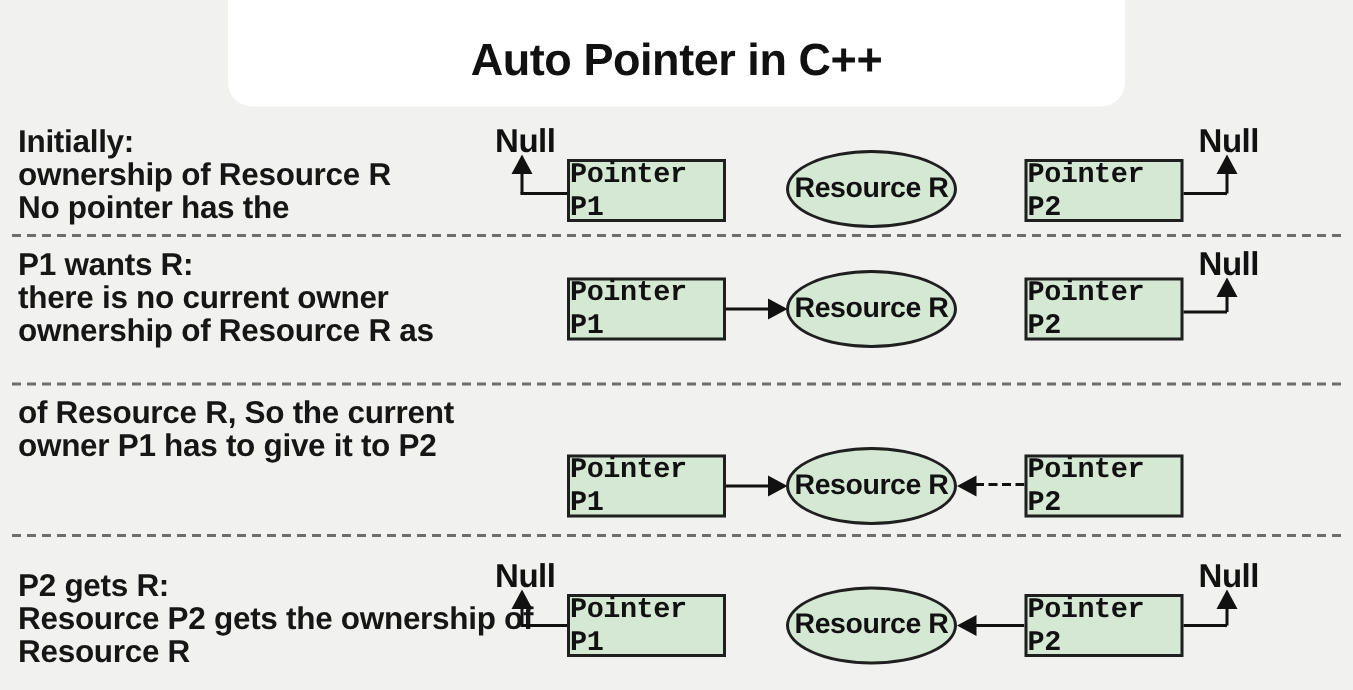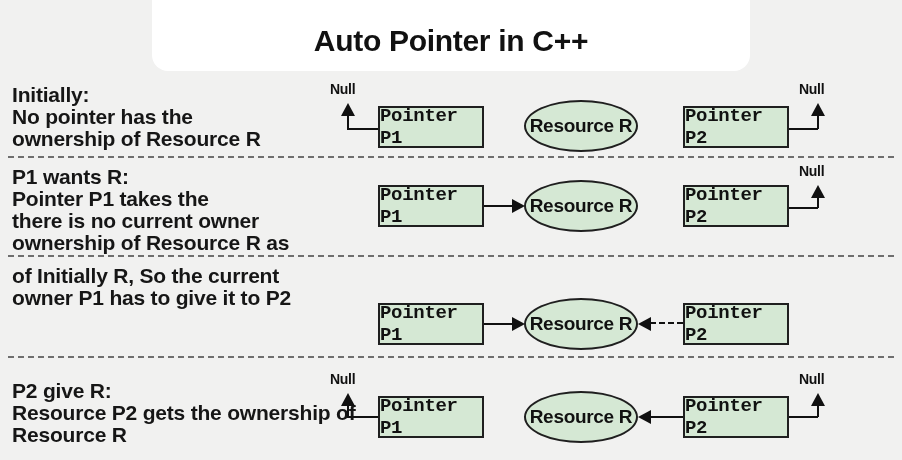--- a/index.html
+++ b/index.html
@@ -31,22 +31,22 @@
   }
   .node{
     position:absolute;background:#d5e8d4;border:2px solid #1f1f1f;
     display:flex;align-items:center;justify-content:center;
     font-size:19px;font-weight:700;color:#111;letter-spacing:-0.3px;
     box-sizing:content-box;
   }
   .box{width:102px;height:38px;font-family:Liberation Mono, monospace;}
   .ellipse{width:110px;height:48px;border-radius:50%;}
   .null-label{
-    position:absolute;width:38px;text-align:left;
-    font-size:14px;font-weight:700;color:#111;letter-spacing:-0.3px;
+    position:absolute;width:38px;text-align:center;
+    font-size:22px;font-weight:700;color:#111;letter-spacing:-0.3px;
   }
   .hline{position:absolute;height:2px;background:#111;}
   .vline{position:absolute;width:2px;background:#111;}
   .dline{position:absolute;height:0;border-top:2px dashed #111;}
   .head-up{
     position:absolute;width:0;height:0;
     border-left:7px solid transparent;border-right:7px solid transparent;
     border-bottom:13px solid #111;
   }
   .head-right{
@@ -69,77 +69,76 @@
     <div class="title">Auto Pointer in C++</div>
   </div>
 
   <div class="divider" style="top:156px;"></div>
   <div class="divider" style="top:255px;"></div>
   <div class="divider" style="top:356px;"></div>
 
   <section>
     <div class="caption" style="top:84px;">
       <div class="cap-line">Initially:</div>
+      <div class="cap-line">ownership of Resource R</div>
       <div class="cap-line">No pointer has the</div>
-      <div class="cap-line">ownership of Resource R</div>
     </div>
 
     <div class="null-label" style="left:330px;top:81px;">Null</div>
     <div class="head-up" style="left:341px;top:103px;"></div>
     <div class="vline" style="left:347px;top:114px;height:15px;"></div>
     <div class="hline" style="left:347px;top:128px;width:32px;"></div>
 
     <div class="node box" style="left:378px;top:106px;">Pointer P1</div>
     <div class="node ellipse" style="left:524px;top:100px;">Resource R</div>
     <div class="node box" style="left:683px;top:106px;">Pointer P2</div>
 
     <div class="hline" style="left:789px;top:128px;width:29px;"></div>
     <div class="vline" style="left:817px;top:114px;height:15px;"></div>
     <div class="head-up" style="left:811px;top:103px;"></div>
     <div class="null-label" style="left:799px;top:81px;">Null</div>
   </section>
 
   <section>
     <div class="caption" style="top:166px;">
       <div class="cap-line">P1 wants R:</div>
-      <div class="cap-line">Pointer P1 takes the</div>
       <div class="cap-line">there is no current owner</div>
       <div class="cap-line">ownership of Resource R as</div>
     </div>
 
     <div class="node box" style="left:378px;top:185px;">Pointer P1</div>
     <div class="hline" style="left:484px;top:205px;width:30px;"></div>
     <div class="head-right" style="left:512px;top:199px;"></div>
     <div class="node ellipse" style="left:524px;top:180px;">Resource R</div>
     <div class="node box" style="left:683px;top:185px;">Pointer P2</div>
 
     <div class="hline" style="left:789px;top:207px;width:29px;"></div>
     <div class="vline" style="left:817px;top:197px;height:11px;"></div>
     <div class="head-up" style="left:811px;top:185px;"></div>
     <div class="null-label" style="left:799px;top:163px;">Null</div>
   </section>
 
   <section>
     <div class="caption" style="top:265px;">
-      <div class="cap-line">of Initially R, So the current</div>
+      <div class="cap-line">of Resource R, So the current</div>
       <div class="cap-line">owner P1 has to give it to P2</div>
     </div>
 
     <div class="node box" style="left:378px;top:303px;">Pointer P1</div>
     <div class="hline" style="left:484px;top:323px;width:30px;"></div>
     <div class="head-right" style="left:512px;top:317px;"></div>
     <div class="node ellipse" style="left:524px;top:298px;">Resource R</div>
     <div class="head-left" style="left:638px;top:317px;"></div>
     <div class="dline" style="left:650px;top:322px;width:33px;"></div>
     <div class="node box" style="left:683px;top:303px;">Pointer P2</div>
   </section>
 
   <section>
     <div class="caption" style="top:380px;">
-      <div class="cap-line">P2 give R:</div>
+      <div class="cap-line">P2 gets R:</div>
       <div class="cap-line">Resource P2 gets the ownership of</div>
       <div class="cap-line">Resource R</div>
     </div>
 
     <div class="null-label" style="left:330px;top:371px;">Null</div>
     <div class="head-up" style="left:341px;top:393px;"></div>
     <div class="vline" style="left:347px;top:404px;height:13px;"></div>
     <div class="hline" style="left:347px;top:416px;width:32px;"></div>
 
     <div class="node box" style="left:378px;top:396px;">Pointer P1</div>

